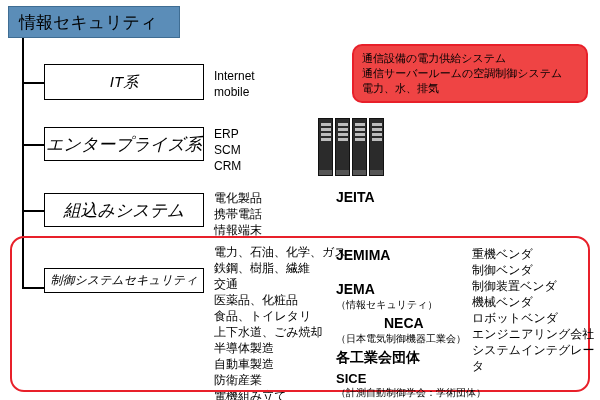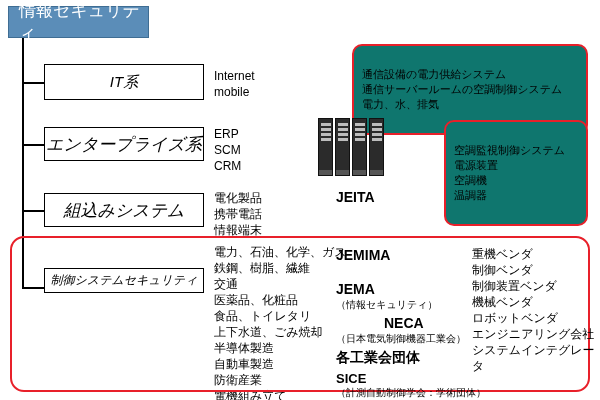--- a/index.html
+++ b/index.html
@@ -18,25 +18,25 @@
     position: relative;
     width: 600px;
     height: 400px;
   }
   .abs { position: absolute; }
 
   
   .title-box {
     left: 8px;
     top: 6px;
-    width: 141px;
+    width: 172px;
     height: 32px;
     background: #5b8db8;
     border: 1px solid #3f6d93;
-    color: #ffffff;
+    color: #000000;
     font-size: 17px;
     display: flex;
     align-items: center;
     padding-left: 10px;
     box-sizing: border-box;
   }
 
   
   .cat-box {
     background: #ffffff;
@@ -73,24 +73,24 @@
   .red-box {
     border: 2px solid #e8202a;
     border-radius: 14px;
     box-sizing: border-box;
     background: transparent;
   }
   .red-label {
     border: 2px solid #e8202a;
     border-radius: 10px;
     box-sizing: border-box;
-    background: #0f766e;
+    background: #ef4444;
     font-size: 11px;
     line-height: 15px;
-    padding: 21px 8px;
+    padding: 5px 8px;
     white-space: pre-line;
   }
 
   
   .rack {
     display: flex;
     gap: 2px;
   }
   .rack-unit {
     width: 15px;
@@ -165,24 +165,20 @@
 上下水道、ごみ焼却
 半導体製造
 自動車製造
 防衛産業
 電機組み立て</div>
 
   <div class="abs red-label" style="left:352px; top:44px; width:236px;">通信設備の電力供給システム
 通信サーバールームの空調制御システム
 電力、水、排気</div>
 
-  <div class="abs red-label" style="left:444px; top:120px; width:144px;">空調監視制御システム
-電源装置
-空調機
-温調器</div>
 
   <div class="abs rack" style="left:318px; top:118px;">
     <div class="rack-unit">
       <div class="rack-slot"></div>
         <div class="rack-slot"></div>
         <div class="rack-slot"></div>
         <div class="rack-slot"></div>
         <div class="rack-base"></div>
     </div>
     <div class="rack-unit">

